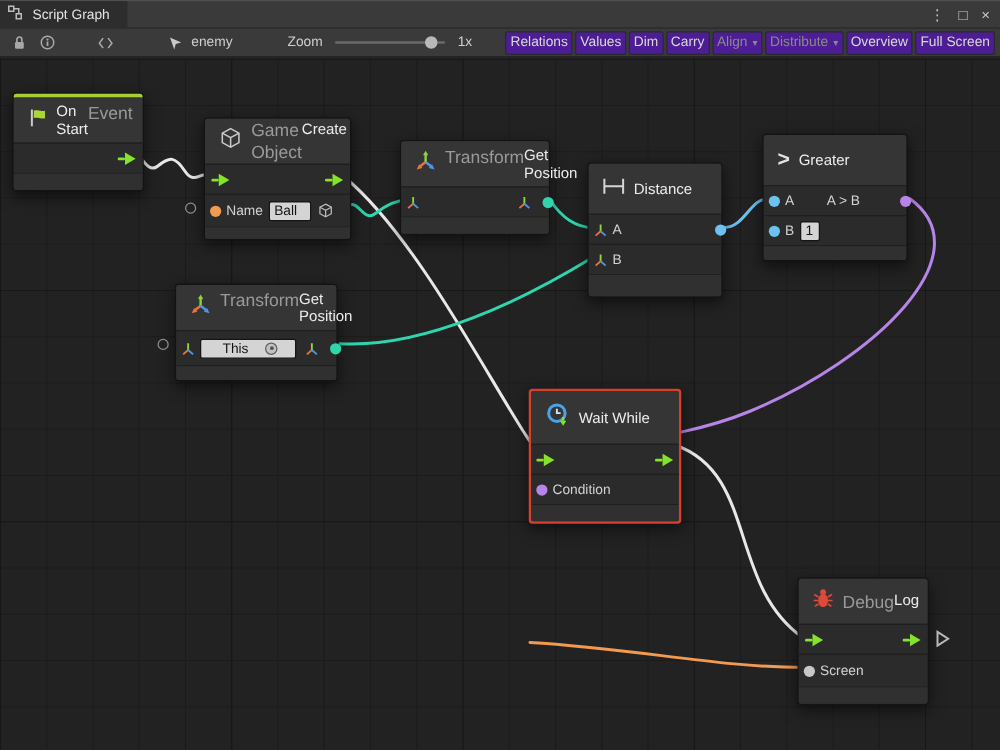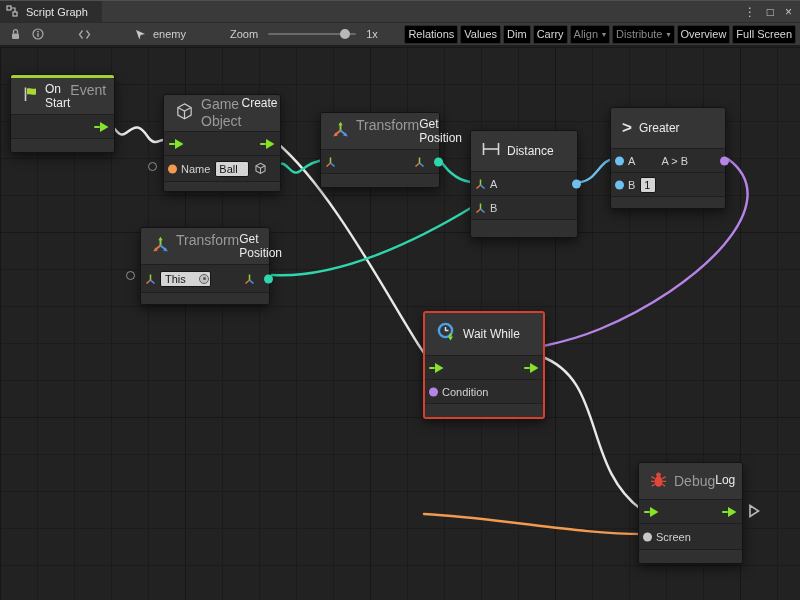--- a/index.html
+++ b/index.html
@@ -19,21 +19,21 @@
   
   .toolbar { position:absolute; top:22px; left:0; right:0; height:24px; background:#3a3a3a;
              border-top:1px solid #2b2b2b; border-bottom:1px solid #1c1c1c;
              display:flex; align-items:center; font-size:11px; color:#d6d6d6; padding:0 4px; z-index:10; }
   .tb-icon { display:flex; align-items:center; justify-content:center; width:18px; height:18px; }
   .tb-label { color:#cfcfcf; }
   .slider { position:relative; width:88px; height:2px; background:#6a6a6a; border-radius:1px; }
   .slider-knob { position:absolute; left:72px; top:-4px; width:10px; height:10px; border-radius:50%;
                  background:#b8b8b8; }
   .tb-btn { display:flex; align-items:center; height:19px; padding:0 3px; margin-left:2px;
-            background:#000000; border:1px solid #2a2a2a; border-radius:2px; color:#d8d8d8; cursor:default; white-space:nowrap; }
+            background:#4c1d95; border:1px solid #2a2a2a; border-radius:2px; color:#d8d8d8; cursor:default; white-space:nowrap; }
   .tb-btn.disabled { color:#8a8a8a; }
   .tb-caret { font-size:8px; margin-left:4px; }
 
   
   .canvas { position:absolute; top:47px; left:0; right:0; bottom:0; background:#222222;
     background-image:
       linear-gradient(#171717 1px, transparent 1px),
       linear-gradient(90deg,#171717 1px, transparent 1px),
       linear-gradient(#1b1b1b 1px, transparent 1px),
       linear-gradient(90deg,#1b1b1b 1px, transparent 1px);
@@ -59,21 +59,21 @@
   .p-arrow { position:absolute; top:50%; transform:translateY(-50%); line-height:0; z-index:3; }
   .p-arrow.in { left:5px; }
   .p-arrow.out { right:5px; }
   .gz { position:absolute; top:50%; transform:translateY(-50%); line-height:0; }
   .gz.l { left:4px; }
   .gz.r { right:14px; }
   .ml-auto { margin-left:auto; }
   .ibox { background:#d4d4d4; border:1px solid #151515; border-radius:2px; height:16px;
           font:11px "Liberation Sans",sans-serif; color:#141414; padding:0 3px; }
   .ibox-wrap { display:flex; align-items:center; gap:3px; background:#d4d4d4; border:1px solid #151515;
-               border-radius:2px; height:16px; padding:0 1px; }
+               border-radius:2px; height:16px; padding:0 14px; }
   .ibox-wrap .ibox { border:none; background:transparent; width:34px; height:14px; }
   .picker { position:relative; width:10px; height:10px; border-radius:50%; background:#c2c2c2;
             border:1px solid #5e5e5e; display:inline-block; }
   .picker::after { content:""; position:absolute; inset:2.5px; border-radius:50%; background:#555; }
   .string-circle { width:16px; height:16px; border-radius:50%; background:#f0913f; display:inline-block; }
   .gt-glyph { font-size:17px; font-weight:bold; color:#e2e2e2; }
   .free-circle { position:absolute; width:9px; height:9px; border:1.5px solid #8f8f8f; border-radius:50%; z-index:2; }
   .free-tri { position:absolute; z-index:2; line-height:0; }
   .out-label { margin-left:auto; margin-right:20px; color:#d2d2d2; }
 </style>

